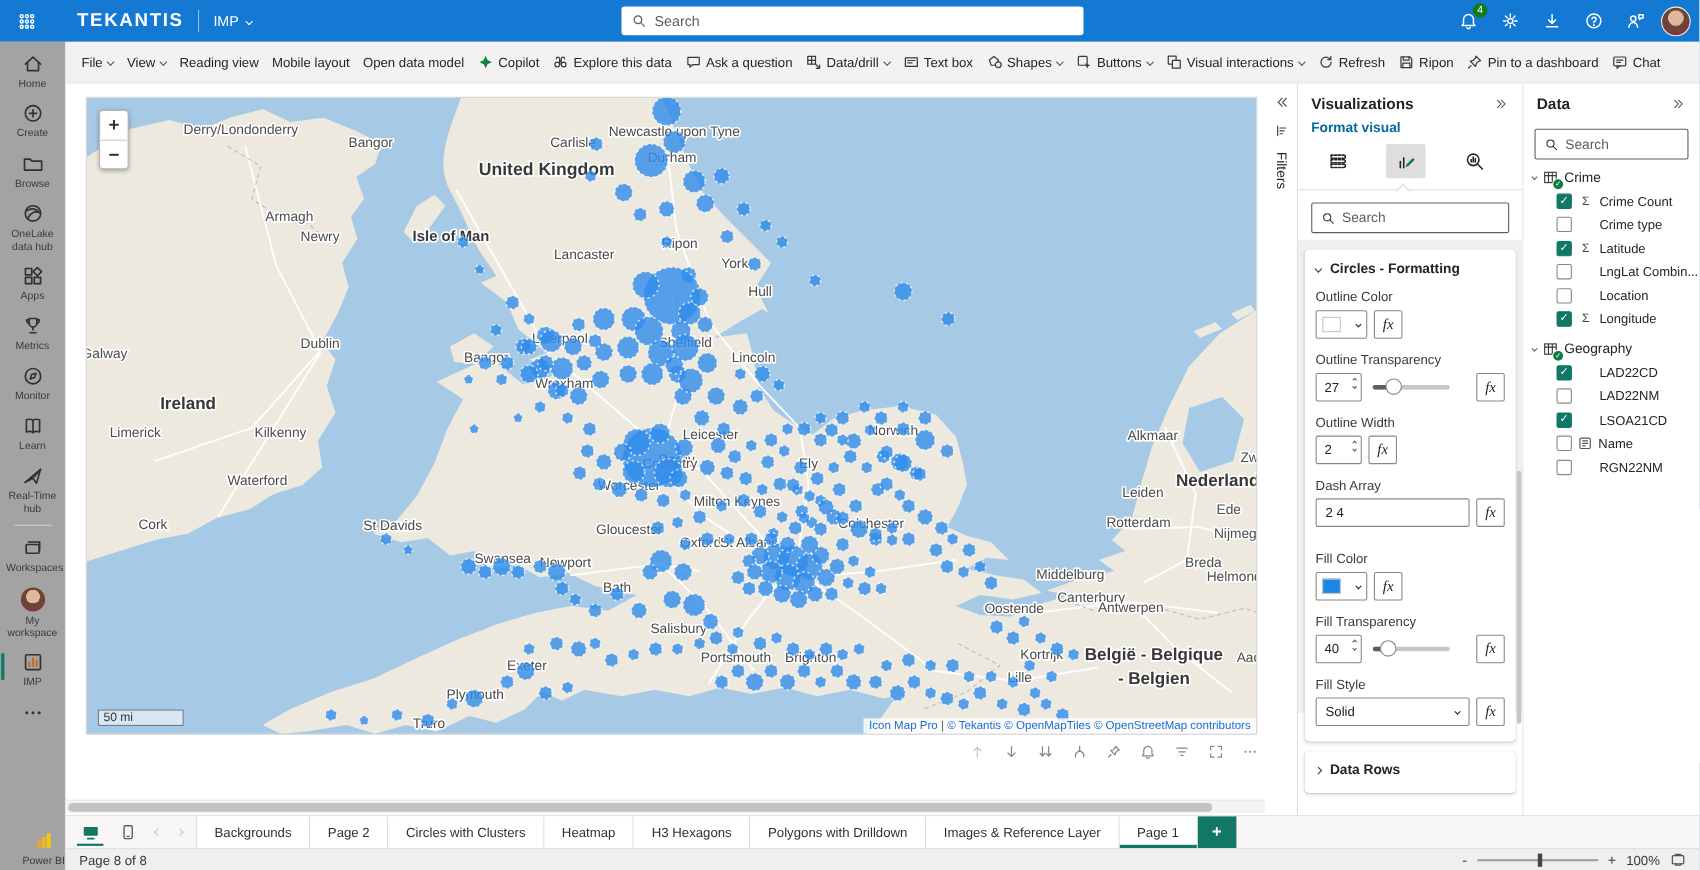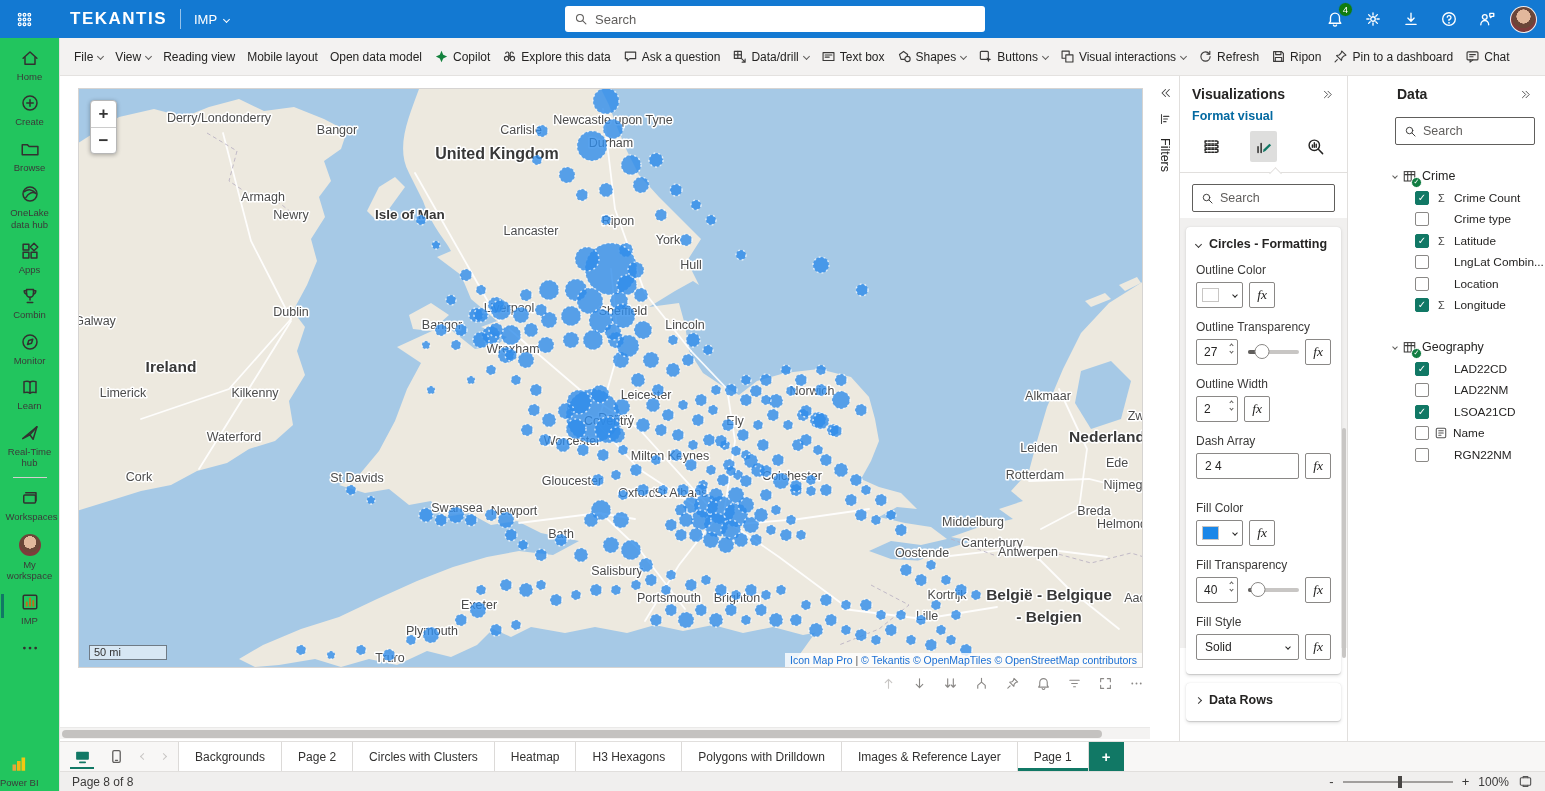--- a/index.html
+++ b/index.html
@@ -32,21 +32,21 @@
   .tb-badge{position:absolute;top:-2px;right:-3px;min-width:15px;height:15px;border-radius:8px;background:#107c10;color:#fff;font-size:9.5px;display:flex;align-items:center;justify-content:center;border:1px solid #1379d2}
   .avatar{display:inline-block;border-radius:50%;background:radial-gradient(circle at 50% 38%,#e2b89c 0 35%,#6b4638 36% 58%,#7e3b3b 59% 100%)}
   .avatar.lg{width:27px;height:27px;border:1.5px solid rgba(255,255,255,.9)}
   .avatar.sm{width:22px;height:22px}
   
   #menubar{position:absolute;left:60px;top:38px;width:1485px;height:38px;background:#f3f2f1;border-bottom:1px solid #e4e2e0;display:flex;align-items:center;overflow:hidden;padding-left:8px}
   .mb-item{display:flex;align-items:center;height:38px;padding:0 6px;font-size:12px;color:#252423;white-space:nowrap}
   .mb-item .icon{width:15px;height:15px;margin-right:4px;color:#3b3a39}
   .mb-item .chev{margin-left:5px;color:#605e5c}
   
-  #sidebar{position:absolute;left:0;top:38px;width:60px;height:753px;background:#22c55e;border-right:1px solid #e4e2e0;display:flex;flex-direction:column;align-items:flex-start;padding-top:4px}
+  #sidebar{position:absolute;left:0;top:38px;width:60px;height:753px;background:#a3a3a3;border-right:1px solid #e4e2e0;display:flex;flex-direction:column;align-items:flex-end;padding-top:4px}
   #sb-items{display:flex;flex-direction:column;align-items:center;width:100%}
   .sb-item{width:100%;display:flex;flex-direction:column;align-items:center;gap:3px;padding:6px 0 5px;position:relative}
   .sb-item .icon{width:20px;height:20px;color:#323130}
   .sb-label{font-size:9.5px;color:#3b3a39;line-height:1.2;text-align:center;max-width:48px}
   .sb-item.active::before{content:'';position:absolute;left:1px;top:8px;height:24px;width:2.5px;background:#117865}
   .sb-div{width:34px;border-top:1px solid #d2d0ce;margin:4px 0}
   #sb-footer{margin-top:auto;display:flex;flex-direction:column;align-items:center;gap:3px;padding-bottom:3px}
   #sb-footer .icon{width:20px;height:20px}
   
   #canvas{position:absolute;left:60px;top:76px;width:1090px;height:665px;background:#fff}
@@ -62,21 +62,21 @@
   .vt-btn{width:18px;height:18px;display:flex;align-items:center;justify-content:center;color:#8a8886}
   .vt-btn .icon{width:15px;height:15px}
   .vt-btn.dis{color:#c8c6c4}
   #canvas-hscroll{position:absolute;left:0;top:651px;width:1090px;height:12px;background:#f4f3f2;border-top:1px solid #eae9e8}
   #canvas-hthumb{position:absolute;left:2px;top:2px;height:8px;width:1040px;background:#c4c2c0;border-radius:4px}
   
   #filters-strip{position:absolute;left:1150px;top:76px;width:30px;height:665px;background:#fff;border-right:1px solid #e1dfdd;display:flex;flex-direction:column;align-items:center;padding-top:10px;gap:12px}
   #filters-strip .icon{width:14px;height:14px;color:#444}
   #filters-title{writing-mode:vertical-rl;font-size:12.5px;color:#252423}
   
-  #viz-panel{position:absolute;left:1180px;top:76px;width:168px;height:665px;background:#fff;border-right:1px solid #e1dfdd;overflow:hidden}
+  #viz-panel{position:absolute;left:1180px;top:76px;width:205px;height:665px;background:#fff;border-right:1px solid #e1dfdd;overflow:hidden}
   .panel-head{display:flex;justify-content:space-between;align-items:center;padding:10px 12px 4px;font-size:14px;font-weight:700;color:#252423}
   .panel-head .icon{width:13px;height:13px;color:#555}
   .panel-sub{padding:3px 12px 0;font-size:12.5px;font-weight:700;color:#0369a1}
   #viz-icons{display:flex;gap:26px;padding:8px 18px 10px;border-bottom:1px solid #e1dfdd;position:relative}
   .viz-ic-btn{width:36px;height:31px;display:flex;align-items:center;justify-content:center;border-radius:2px;color:#252423}
   .viz-ic-btn .icon{width:19px;height:19px}
   .viz-ic-btn.active{background:#dededd}
   #viz-notch{position:absolute;left:91px;bottom:-5.5px;width:9px;height:9px;background:#fff;border-left:1px solid #e1dfdd;border-top:1px solid #e1dfdd;transform:rotate(45deg)}
   .search-box{margin:11px 12px 6px;height:28px;border:1px solid #605e5c;border-radius:2px;display:flex;align-items:center;padding:0 8px;gap:6px;font-size:12.5px;color:#605e5c;background:#fff}
   .search-box .icon{width:13px;height:13px;color:#3b3a39}
@@ -100,21 +100,21 @@
   .spin-arrows{position:absolute;right:4px;top:4px;display:flex;flex-direction:column;gap:3px;color:#605e5c}
   .slider{width:70px;height:4px;background:#c8c6c4;border-radius:2px;position:relative;margin-left:4px}
   .slider .fill{position:absolute;left:0;top:0;height:100%;background:#605e5c;border-radius:2px;display:block}
   .slider .thumb{position:absolute;top:-6px;width:15px;height:15px;background:#fff;border:1px solid #8a8886;border-radius:50%;transform:translateX(-50%);display:block}
   .tinput{flex:1;height:26px;border:1px solid #8a8886;border-radius:2px;display:flex;align-items:center;padding:0 8px;font-size:12px;background:#fff}
   .ddown{flex:1;height:26px;border:1px solid #8a8886;border-radius:2px;display:flex;align-items:center;justify-content:space-between;padding:0 8px;font-size:12px;background:#fff;color:#252423}
   #viz-vscroll{position:absolute;right:1px;top:352px;width:4px;height:230px;background:#c8c6c4;border-radius:2px}
   
   #data-panel{position:absolute;left:1385px;top:76px;width:160px;height:665px;background:#fff;overflow:hidden}
   #data-panel .search-box{margin:11px 10px 4px}
-  .tree-table{display:flex;align-items:center;gap:5px;height:22px;font-size:12.5px;color:#252423;margin-top:20px;padding-left:8px}
+  .tree-table{display:flex;align-items:center;gap:5px;height:22px;font-size:12.5px;color:#252423;margin-top:5px;padding-left:8px}
   .tree-table .chev{color:#605e5c}
   .tbl-ic{position:relative;width:15px;height:15px;color:#3b3a39;display:inline-flex}
   .tbl-ic svg{width:100%;height:100%}
   .tbl-ic svg path,.tbl-ic svg rect{fill:none;stroke:currentColor;stroke-width:1.1}
   .tbl-badge{position:absolute;right:-5px;bottom:-4px;width:11px;height:11px;background:#107c41;color:#fff;font-size:7px;border-radius:50%;display:flex;align-items:center;justify-content:center;border:1px solid #fff}
   .tree-field{display:flex;align-items:center;gap:5px;height:21.5px;padding-left:30px;font-size:11.8px;color:#252423;white-space:nowrap}
   .cb{width:14px;height:14px;border:1px solid #8a8886;border-radius:2px;background:#fff;font-size:10px;line-height:12px;text-align:center;color:#fff;flex:none}
   .cb.on{background:#117865;border-color:#117865}
   .slot{width:15px;font-size:11px;color:#444;text-align:center;flex:none}
   .slot.icon{width:14px;height:14px;color:#555}
@@ -403,21 +403,21 @@
         <span class="sb-label">Apps</span>
       </button>
       <button class="sb-item">
         <span class="icon">
           <svg viewBox="0 0 16 16">
             <path d="M5.2 2.8h5.6v3.4a2.8 2.8 0 0 1-5.6 0z"></path>
             <path d="M5.2 3.8H3.4a2.2 2.2 0 0 0 2 2.6M10.8 3.8h1.8a2.2 2.2 0 0 1-2 2.6"></path>
             <path d="M8 9v2.2M5.8 13.2h4.4"></path>
           </svg>
         </span>
-        <span class="sb-label">Combin</span>
+        <span class="sb-label">Metrics</span>
       </button>
       <button class="sb-item">
         <span class="icon">
           <svg viewBox="0 0 16 16">
             <circle cx="8" cy="8" r="5.6"></circle>
             <path d="M10.2 5.8 7 6.8 6 10l3.2-1z"></path>
           </svg>
         </span>
         <span class="sb-label">Monitor</span>
       </button>

